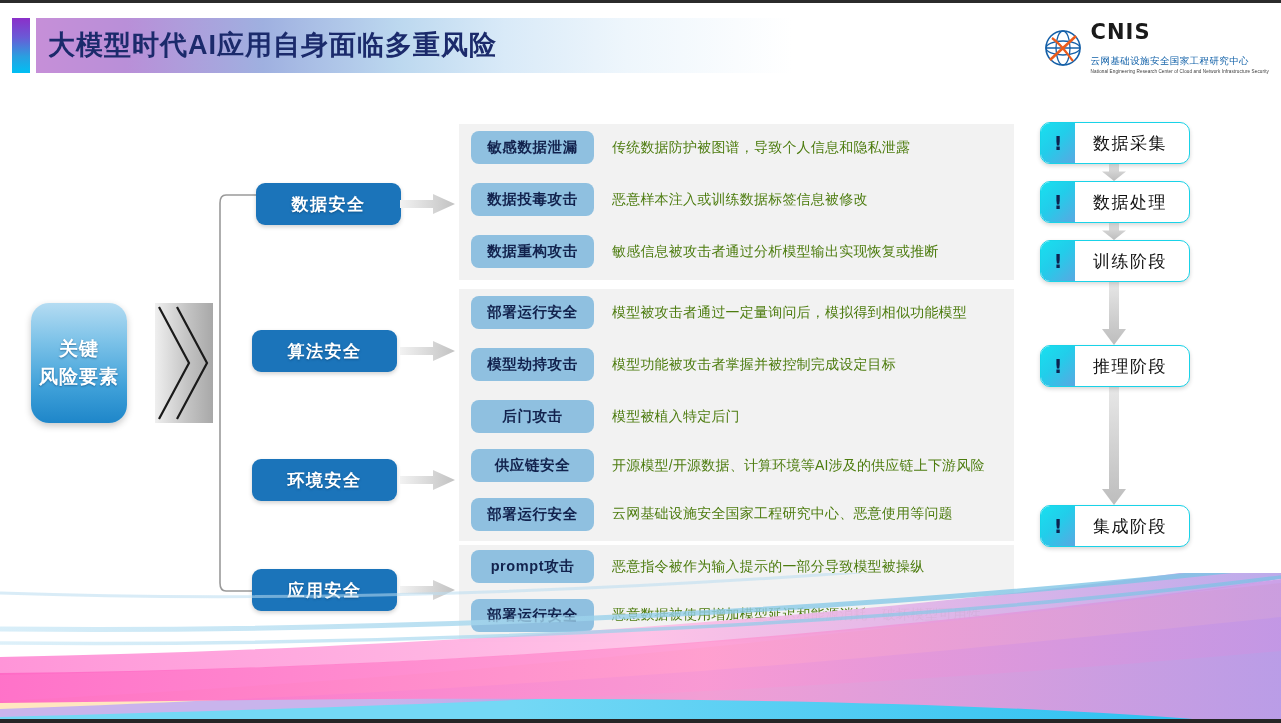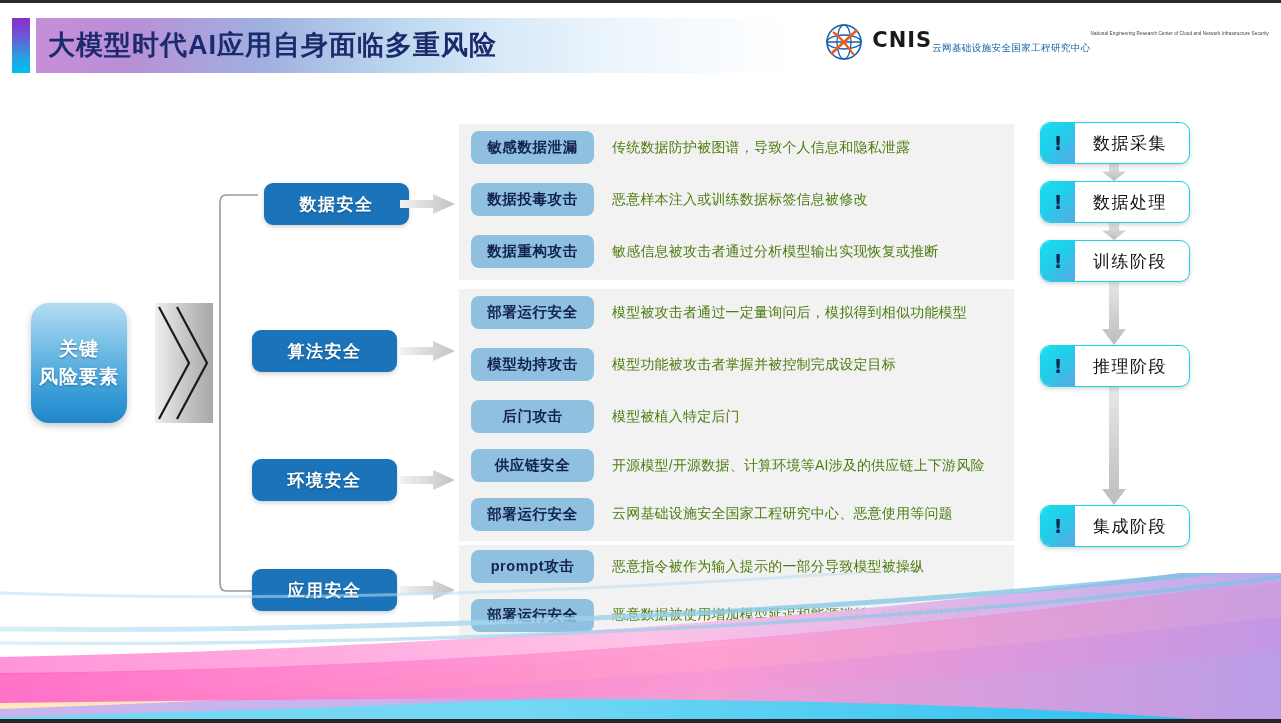--- a/index.html
+++ b/index.html
@@ -15,21 +15,21 @@
   .accent-bar{position:absolute;left:12px;top:18px;width:18px;height:55px;
     background:linear-gradient(180deg,#8b2fc9 0%,#6a5ad6 35%,#2a9fe0 70%,#00bff3 100%);}
   .title-band{position:absolute;left:36px;top:18px;width:756px;height:55px;
     background:linear-gradient(90deg,#c68fd8 0%,#b98fd8 12%,#9fb0e0 30%,#bcd8ef 48%,#d9eaf8 62%,#eef6fc 78%,#ffffff 100%);}
   .title-text{position:absolute;left:48px;top:18px;height:48px;line-height:55px;
     font-size:27px;font-weight:bold;color:#1b2a6b;letter-spacing:1px;white-space:nowrap;}
 
   
   .logo{position:absolute;right:12px;top:22px;display:flex;align-items:center;gap:8px;}
   .logo-globe{width:40px;height:40px;flex:0 0 40px;}
-  .logo-txt{display:flex;flex-direction:row;justify-content:center;}
+  .logo-txt{display:flex;flex-direction:column;justify-content:center;}
   .logo-cnis{font-size:21px;font-weight:bold;color:#1a1a1a;letter-spacing:1px;line-height:1;
     font-family:"DejaVu Sans",sans-serif;}
   .logo-cn{font-size:9.5px;color:#1060a8;letter-spacing:0.4px;line-height:1.35;margin-top:12px;white-space:nowrap;}
   .logo-en{font-size:4.6px;color:#3a3a3a;letter-spacing:0.1px;line-height:1.2;white-space:nowrap;transform:scaleY(1.15);transform-origin:left top;}
 
   
   .key-box{position:absolute;left:31px;top:303px;width:96px;height:120px;border-radius:18px;
     background:linear-gradient(180deg,#b5dcf2 0%,#7cc2e8 32%,#3d9fd8 72%,#1e86c9 100%);
     box-shadow:0 3px 7px rgba(0,0,0,.22);
     display:flex;flex-direction:column;align-items:center;justify-content:center;}
@@ -117,21 +117,21 @@
     </svg>
   </span>
 
   <span class="bracket">
     <svg viewBox="0 0 48 400" width="48" height="400">
       <path d="M46 2 L14 2 Q8 2 8 10 L8 390 Q8 398 14 398 L46 398" fill="none" stroke="#9a9a9a" stroke-width="1.6"></path>
     </svg>
   </span>
 
   <div id="cats">
-      <div class="cat" style="left: 264px; top: 183px;">
+      <div class="cat" style="left: 256px; top: 183px;">
         <span>数据安全</span>
       </div>
       <span class="arrow" style="left: 400px; top: 193px;"><svg viewBox="0 0 55 22" width="55" height="22">
           <defs>
             <linearGradient id="ag0" x1="0" y1="0" x2="1" y2="0">
               <stop offset="0%" stop-color="#f2f2f2"></stop>
               <stop offset="100%" stop-color="#c2c2c2"></stop>
             </linearGradient>
           </defs>
           <path d="M0 7 L33 7 L33 1 L55 11 L33 21 L33 15 L0 15 Z" fill="url(#ag0)"></path>

